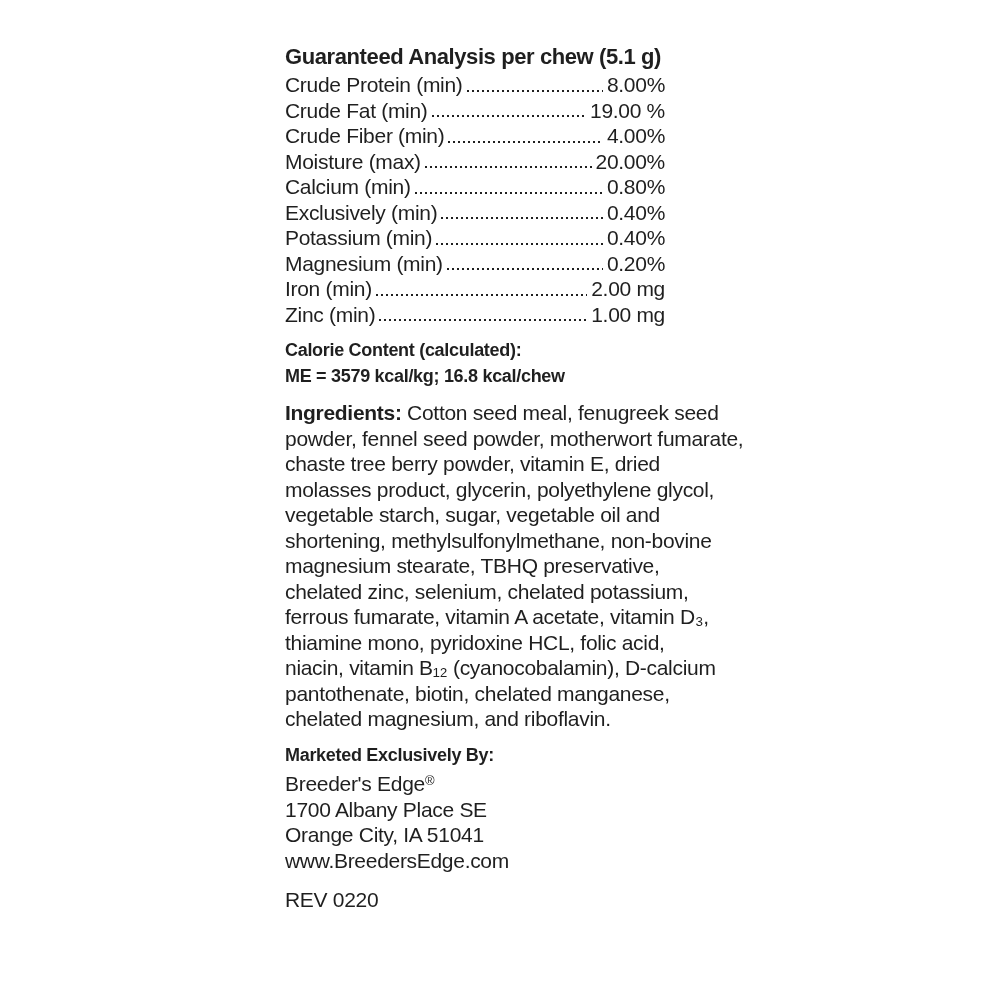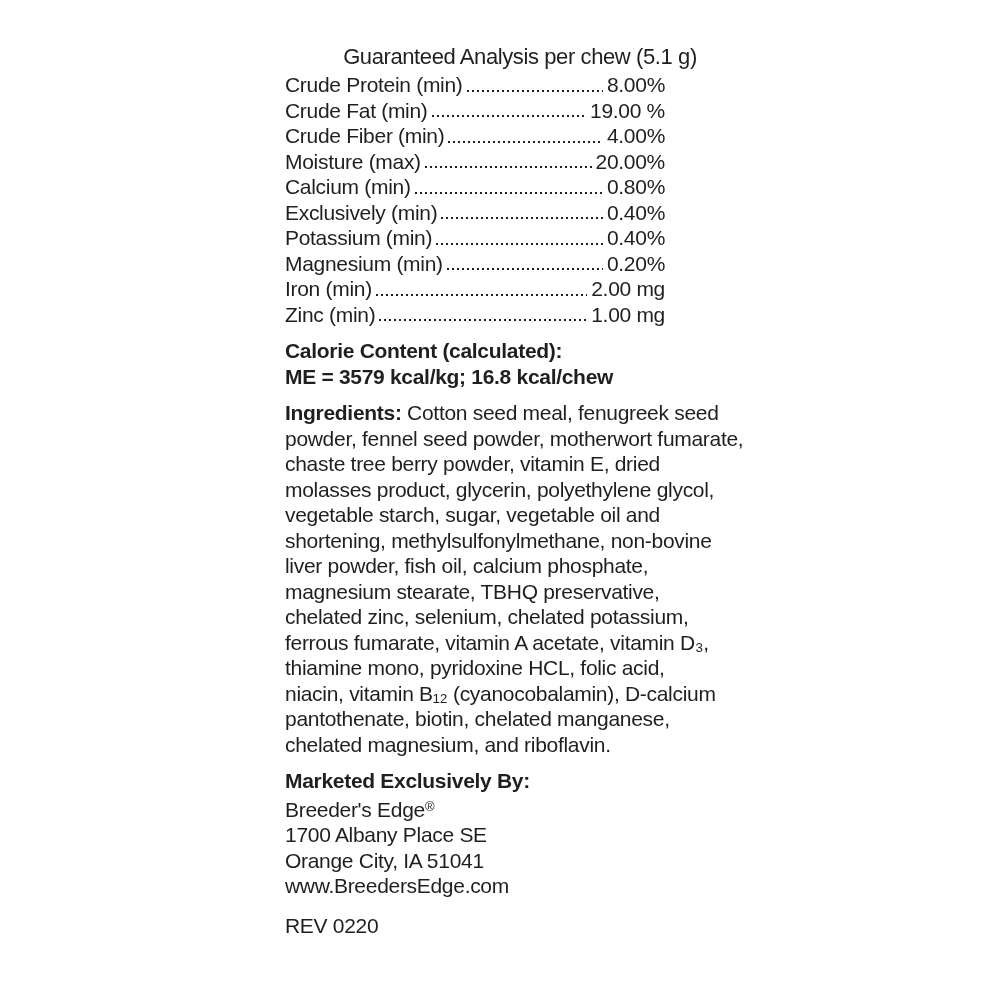--- a/index.html
+++ b/index.html
@@ -14,25 +14,24 @@
     position: absolute;
     left: 285px;
     top: 44px;
     width: 470px;
   }
   section { margin-bottom: 11px; }
   .bold { font-weight: bold; }
   .ga-title {
     font-size: 22px;
     line-height: 26px;
-    font-weight: normal;
+    font-weight: bold;
     letter-spacing: -0.4px;
     white-space: nowrap;
     margin-bottom: 2px;
-    text-align: center;
   }
   .ga-table { width: 380px; text-align: center; }
   .ga-row {
     display: flex;
     align-items: baseline;
     font-size: 21px;
     line-height: 25.5px;
     letter-spacing: -0.3px;
   }
   .ga-label { white-space: nowrap; }
@@ -48,21 +47,21 @@
     background-position: left bottom;
   }
   .ga-value { white-space: nowrap; padding-left: 2px; }
   .line {
     font-size: 21px;
     line-height: 25.5px;
     letter-spacing: -0.3px;
     white-space: nowrap;
   }
   .bold-line {
-    font-size: 21px;
+    font-size: 18px;
     line-height: 25.5px;
     letter-spacing: -0.3px;
     font-weight: bold;
     white-space: nowrap;
   }
   .tm-sup {
     font-size: 13px;
     vertical-align: 6px;
     letter-spacing: 0;
   }
@@ -153,21 +152,20 @@
         <div class="line">powder, fennel seed powder, motherwort fumarate,</div>
 
         <div class="line">chaste tree berry powder, vitamin E, dried</div>
 
         <div class="line">molasses product, glycerin, polyethylene glycol,</div>
 
         <div class="line">vegetable starch, sugar, vegetable oil and</div>
 
         <div class="line">shortening, methylsulfonylmethane, non-bovine</div>
 
-        <div class="line">liver powder, fish oil, calcium phosphate,</div>
 
         <div class="line">magnesium stearate, TBHQ preservative,</div>
 
         <div class="line">chelated zinc, selenium, chelated potassium,</div>
 
         <div class="line">ferrous fumarate, vitamin A acetate, vitamin D₃,</div>
 
         <div class="line">thiamine mono, pyridoxine HCL, folic acid,</div>
 
         <div class="line">niacin, vitamin B₁₂ (cyanocobalamin), D-calcium</div>

